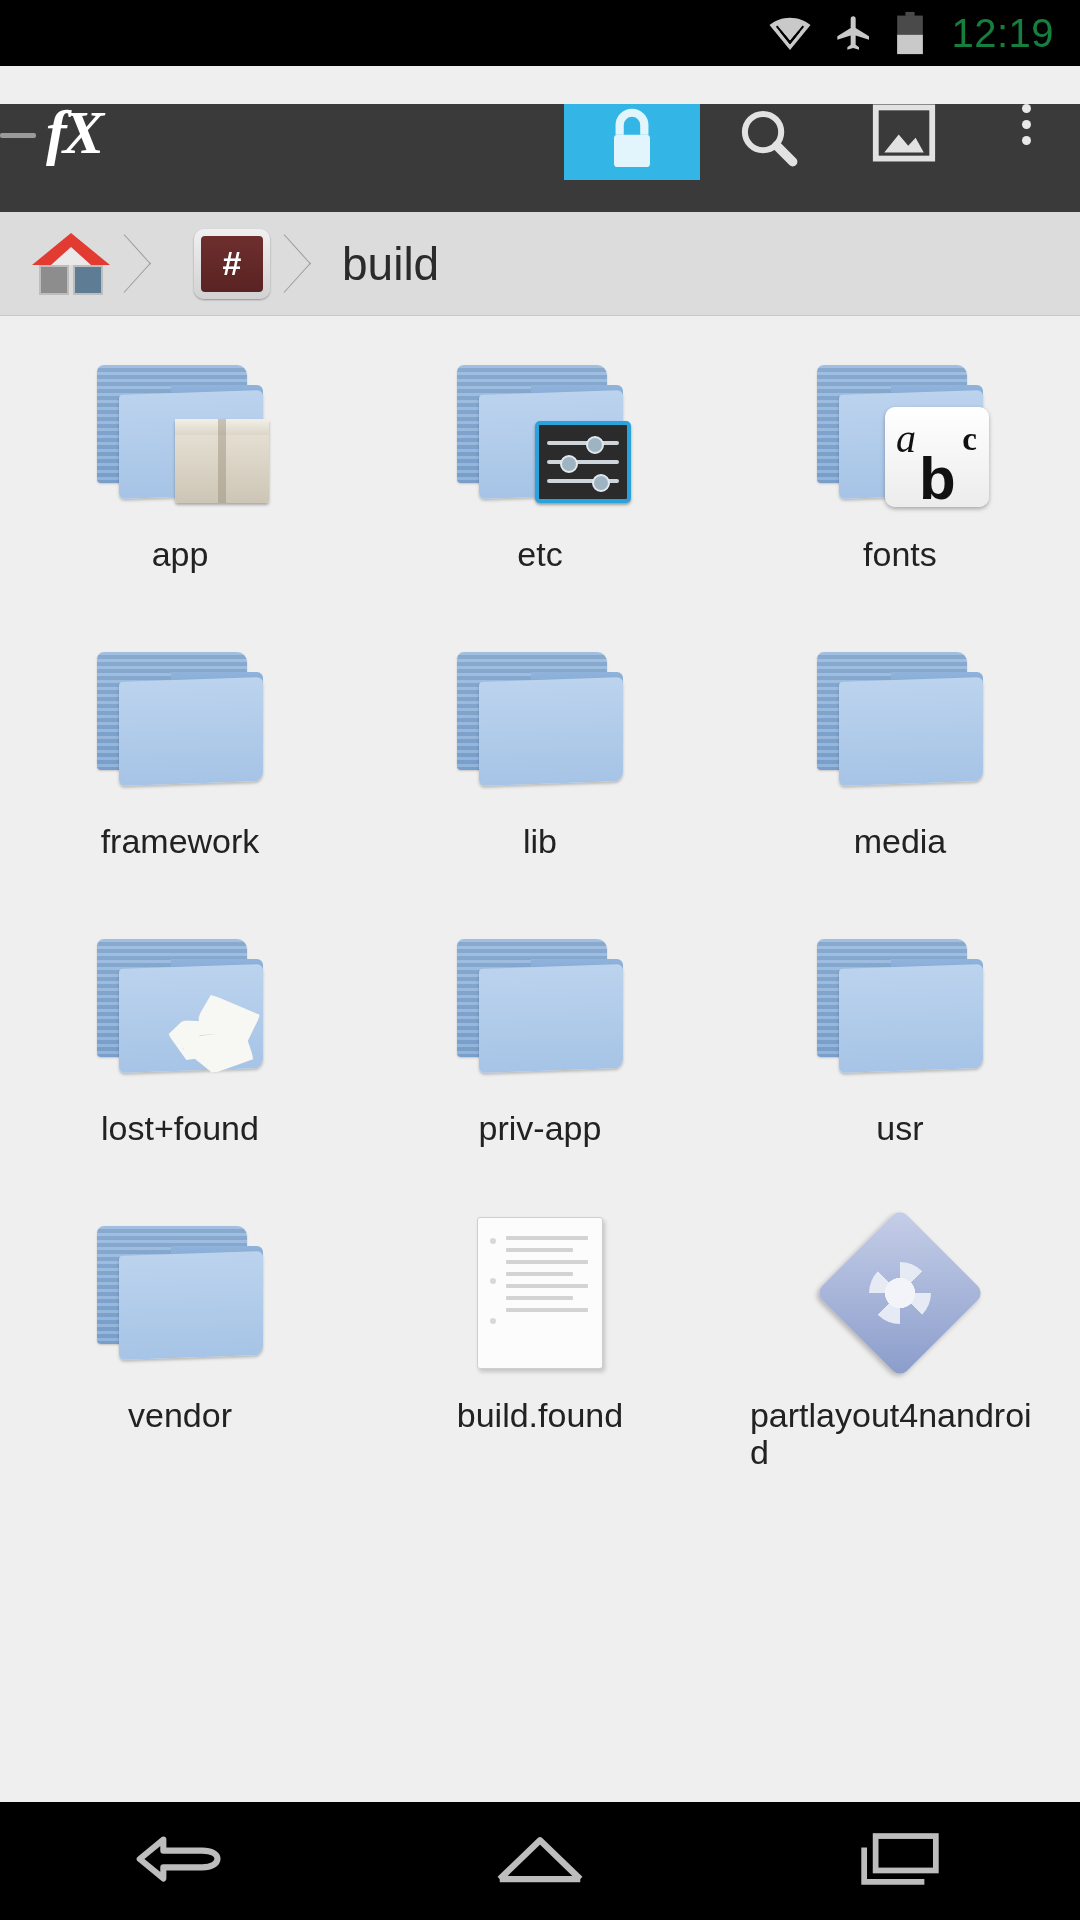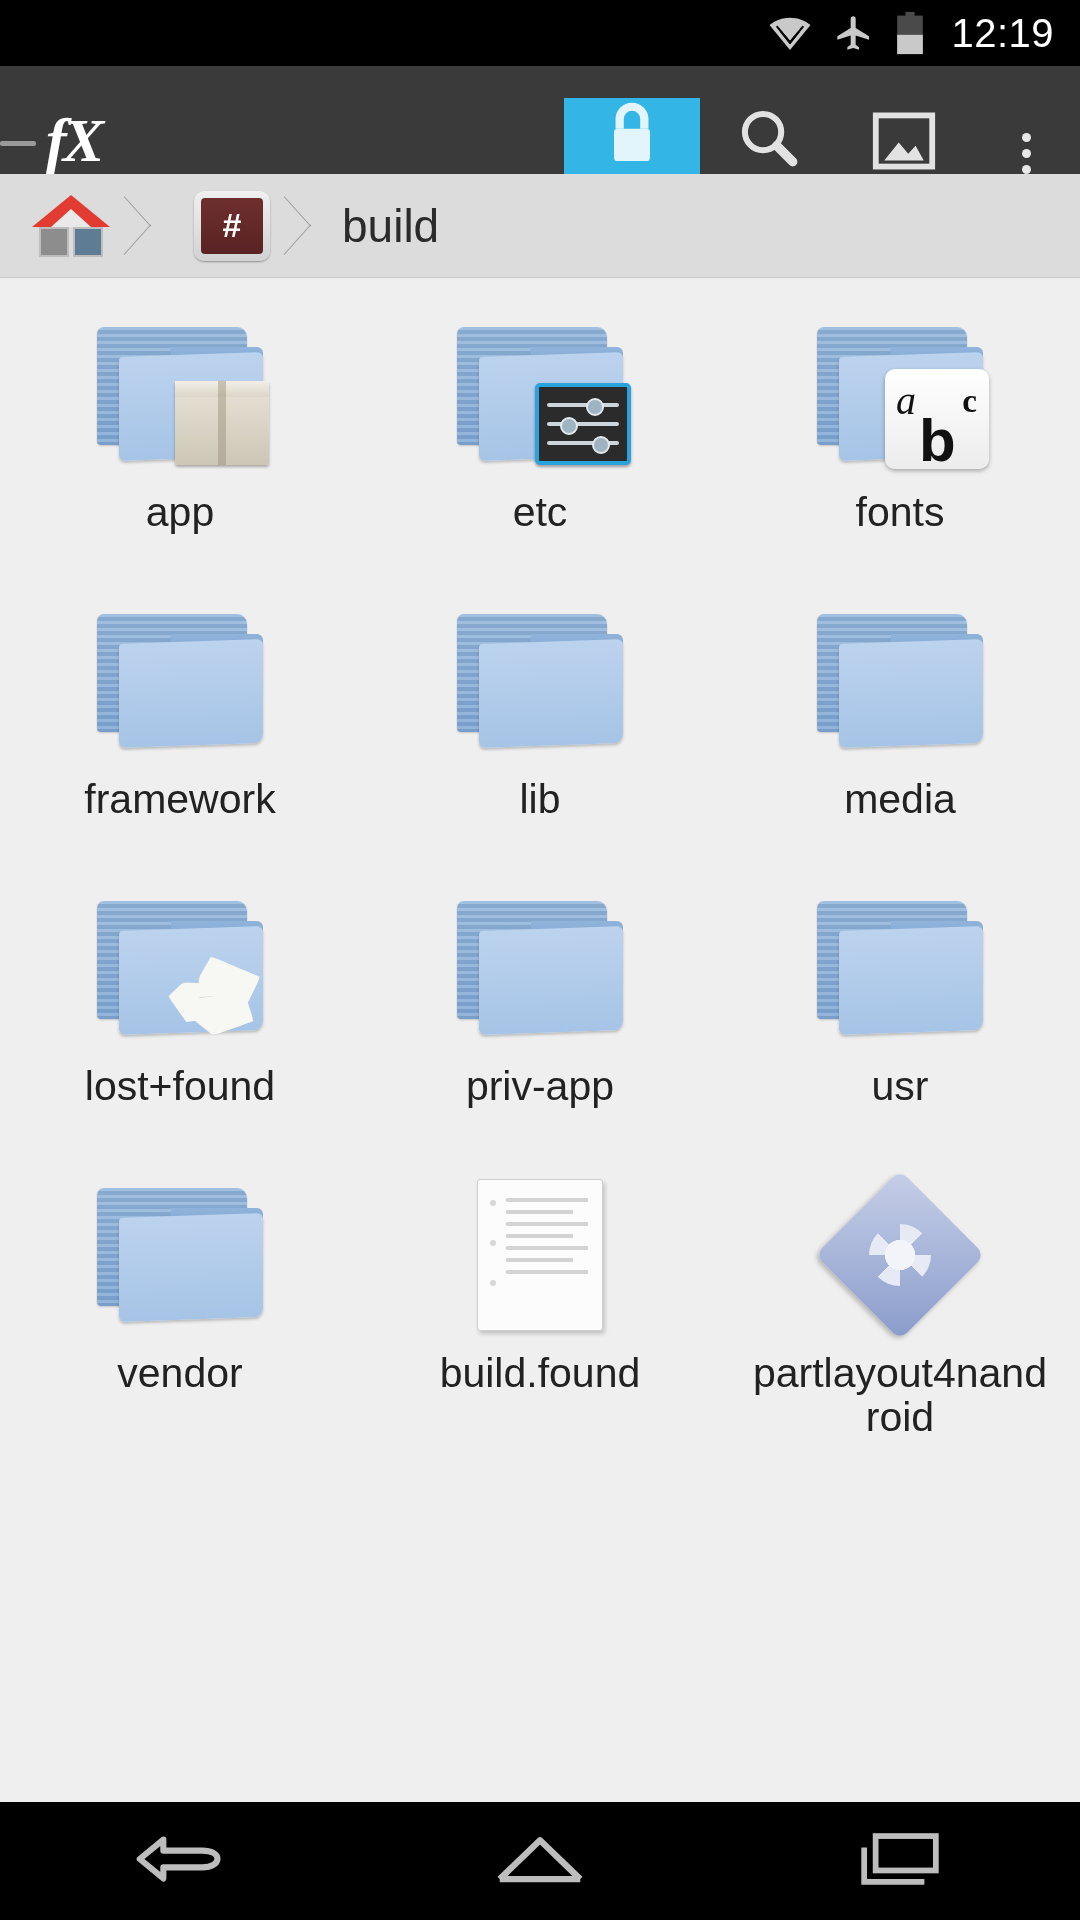--- a/index.html
+++ b/index.html
@@ -10,28 +10,29 @@
     -webkit-font-smoothing:antialiased;
   }
 
   
   .statusbar {
     height:66px; background:#000; display:flex; align-items:center;
     justify-content:flex-end; padding-right:26px; gap:20px;
   }
   .sb-icon { display:flex; align-items:center; justify-content:center; }
   .sb-time {
-    color:#ffffff; font-size:40px; letter-spacing:0.5px;
+    color:#15803d; font-size:40px; letter-spacing:0.5px;
     font-family:"Liberation Sans", sans-serif; padding-left:6px;
   }
 
   
   .toolbar {
-    height:108px; background:#3a3a3a; display:flex; align-items:flex-end;
+    height:108px; background:#3a3a3a; display:flex; align-items:flex-start;
     position:relative;
+    margin-top:38px;
   }
   .tb-left { display:flex; align-items:center; flex:1; padding-left:0px; }
   .tb-dash {
     width:36px; height:5px; background:#9a9a9a; margin-left:0px; margin-right:10px;
     border-radius:2px;
   }
   .fx-logo {
     color:#fff; font-size:62px; font-style:italic; font-weight:bold;
     font-family:"Liberation Serif", serif; letter-spacing:-4px;
     line-height:1; transform:translateY(-3px);
@@ -102,22 +103,22 @@
   .cell {
     width:33.3333%; height:287px; display:flex; flex-direction:column;
     align-items:center; justify-content:flex-start; cursor:pointer;
     padding-top:10px;
   }
   .icon-wrap {
     width:180px; height:168px; position:relative;
     display:flex; align-items:center; justify-content:center;
   }
   .label {
-    font-size:41px; color:#222; text-align:center; line-height:1.08;
-    max-width:300px; word-break:break-word; margin-top:12px;
+    font-size:34px; color:#222; text-align:left; line-height:1.08;
+    max-width:300px; word-break:break-word; margin-top:20px;
   }
 
   
   .folder { position:relative; width:166px; height:134px; }
   .folder .back {
     position:absolute; left:0; top:0; width:150px; height:118px;
     background:linear-gradient(#8fb3da,#7ea6d4);
     border-radius:7px 10px 4px 4px;
     box-shadow:0 1px 2px rgba(0,0,0,.18);
   }

